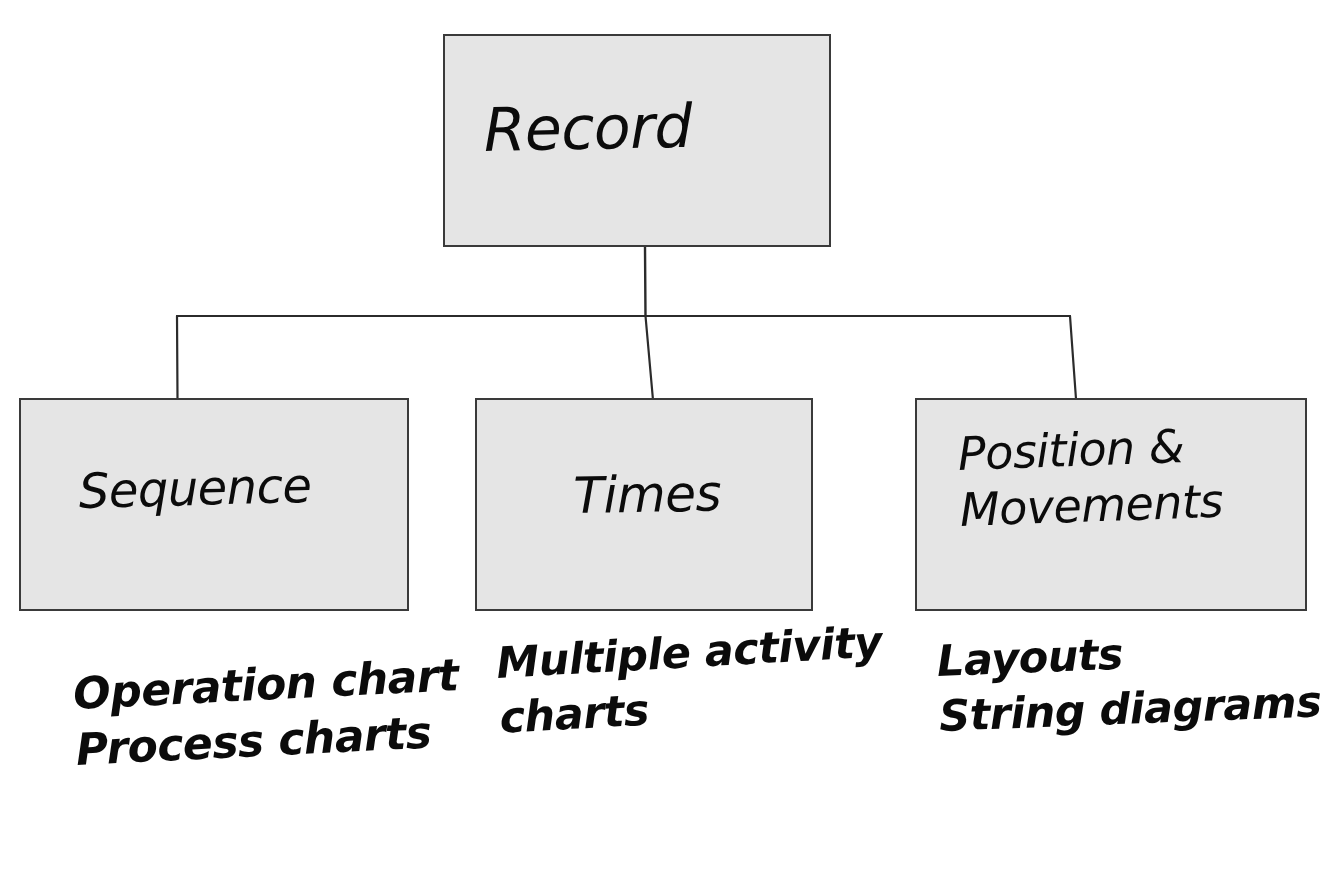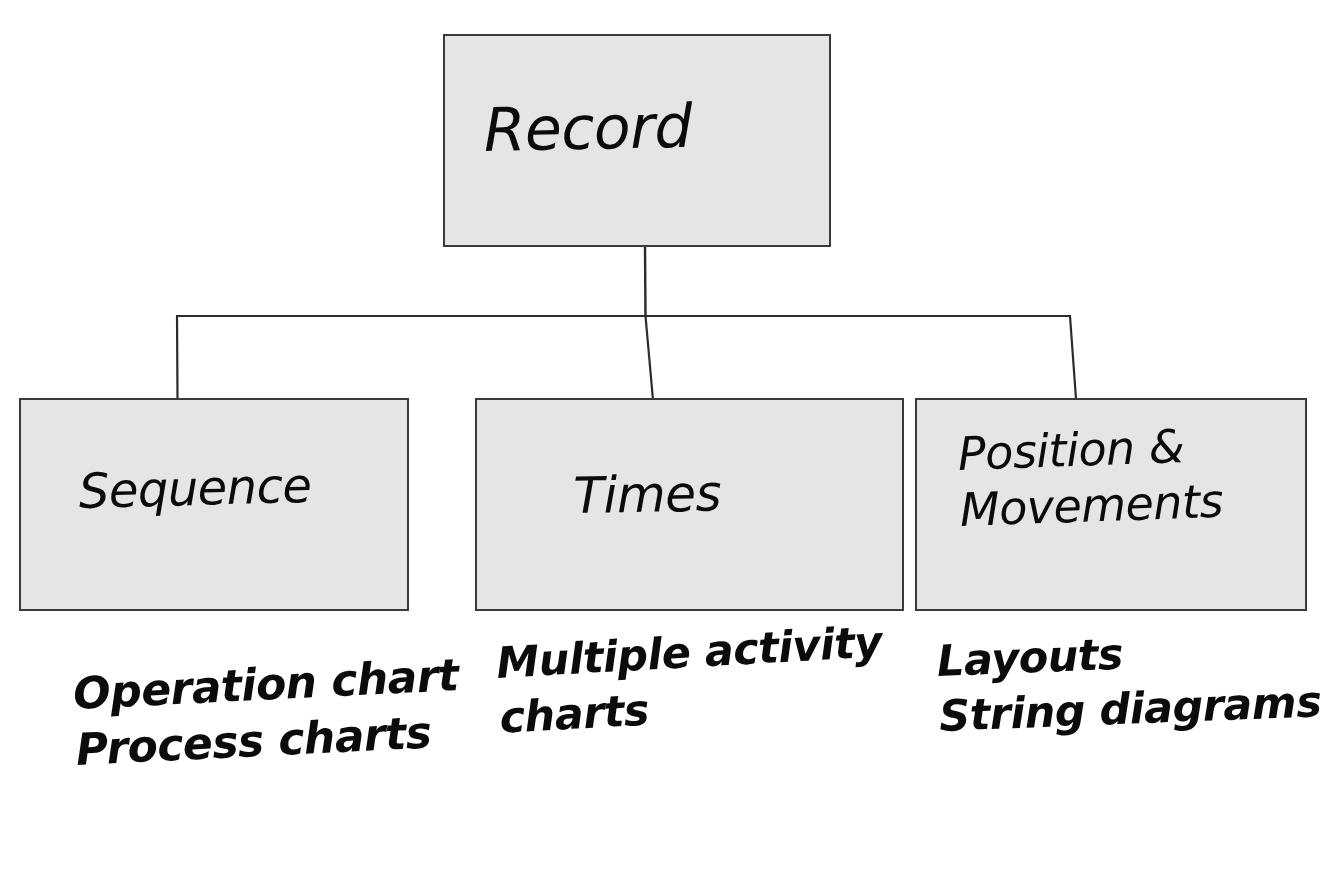--- a/index.html
+++ b/index.html
@@ -61,21 +61,21 @@
     transform-origin: left top;
   }
 
   
   #node-record      { left: 443px; top: 34px;  width: 388px; height: 213px; }
   #label-record     { left: 38px;  top: 58px;  font-size: 60px; transform: rotate(-1.2deg); }
 
   #node-sequence    { left: 19px;  top: 398px; width: 390px; height: 213px; }
   #label-sequence   { left: 57px;  top: 62px;  font-size: 48px; transform: rotate(-1.5deg); }
 
-  #node-times       { left: 475px; top: 398px; width: 429px; height: 213px; }
+  #node-times       { left: 475px; top: 398px; width: 338px; height: 213px; }
   #label-times      { left: 96px;  top: 66px;  font-size: 50px; transform: rotate(-1deg); }
 
   #node-position    { left: 915px; top: 398px; width: 392px; height: 213px; }
   #label-position   { left: 40px;  top: 26px;  font-size: 46px; transform: rotate(-2deg); }
 
   #caption-sequence { left: 72px;  top: 666px; font-size: 44px; transform: rotate(-2.8deg); }
   #caption-times    { left: 495px; top: 636px; font-size: 43px; transform: rotate(-3.2deg); }
   #caption-position { left: 936px; top: 634px; font-size: 43px; transform: rotate(-2.2deg); }
 </style>
 </head>

